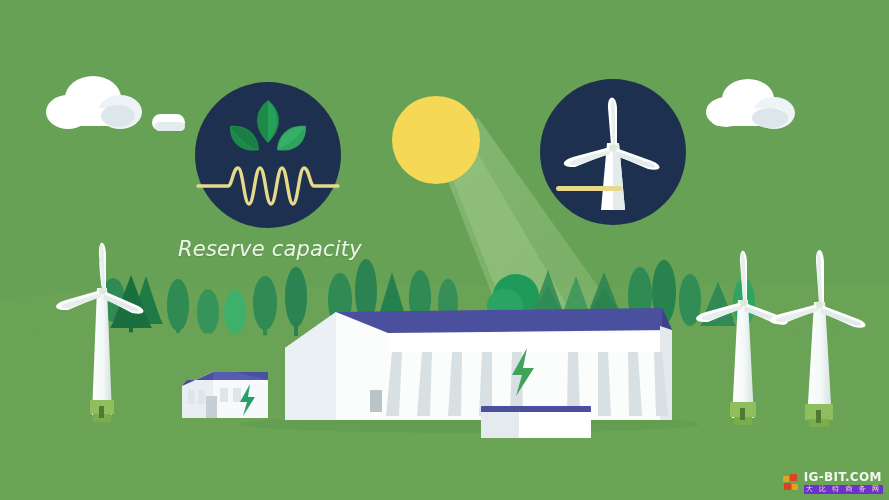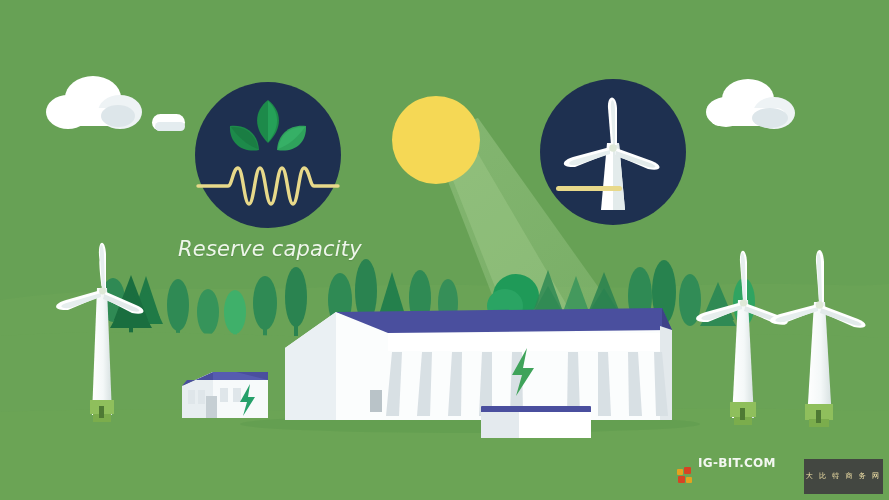--- a/index.html
+++ b/index.html
@@ -36,29 +36,29 @@
     opacity:.92;
   }
   #wm-mark{
     width:17px;height:17px;flex:0 0 auto;position:relative;
   }
   #wm-mark i{position:absolute;display:block;background:#e03c20;border-radius:1px;}
   #wm-mark i.a{left:0;top:2px;width:6px;height:6px;background:#f0a21a;}
   #wm-mark i.b{left:7px;top:0;width:7px;height:7px;background:#e03c20;}
   #wm-mark i.c{left:1px;top:9px;width:7px;height:7px;background:#e03c20;}
   #wm-mark i.d{left:9px;top:10px;width:6px;height:6px;background:#f0a21a;}
-  #wm-text{display:flex;flex-direction:row;line-height:1;gap:28px;}
+  #wm-text{display:flex;flex-direction:column;line-height:1;}
   #wm-title{
     font-family:"DejaVu Sans",sans-serif;
     font-weight:bold;font-size:12px;color:#ffffff;letter-spacing:.3px;
   }
   #wm-sub{
     font-family:"DejaVu Sans",sans-serif;
     font-size:7px;color:#ffe9b0;letter-spacing:2px;margin-top:2px;
-    background:#404040;padding:14px 2px;text-align:center;
+    background:#6d28d9;padding:1px 2px;text-align:center;
   }
 </style>
 </head>
 <body>
 
 <div id="scene">
 
   <svg class="svgfull" viewBox="0 0 889 500" xmlns="http://www.w3.org/2000/svg">
     <defs>
       <linearGradient id="beamGrad" x1="0" y1="0" x2="0.6" y2="1">

